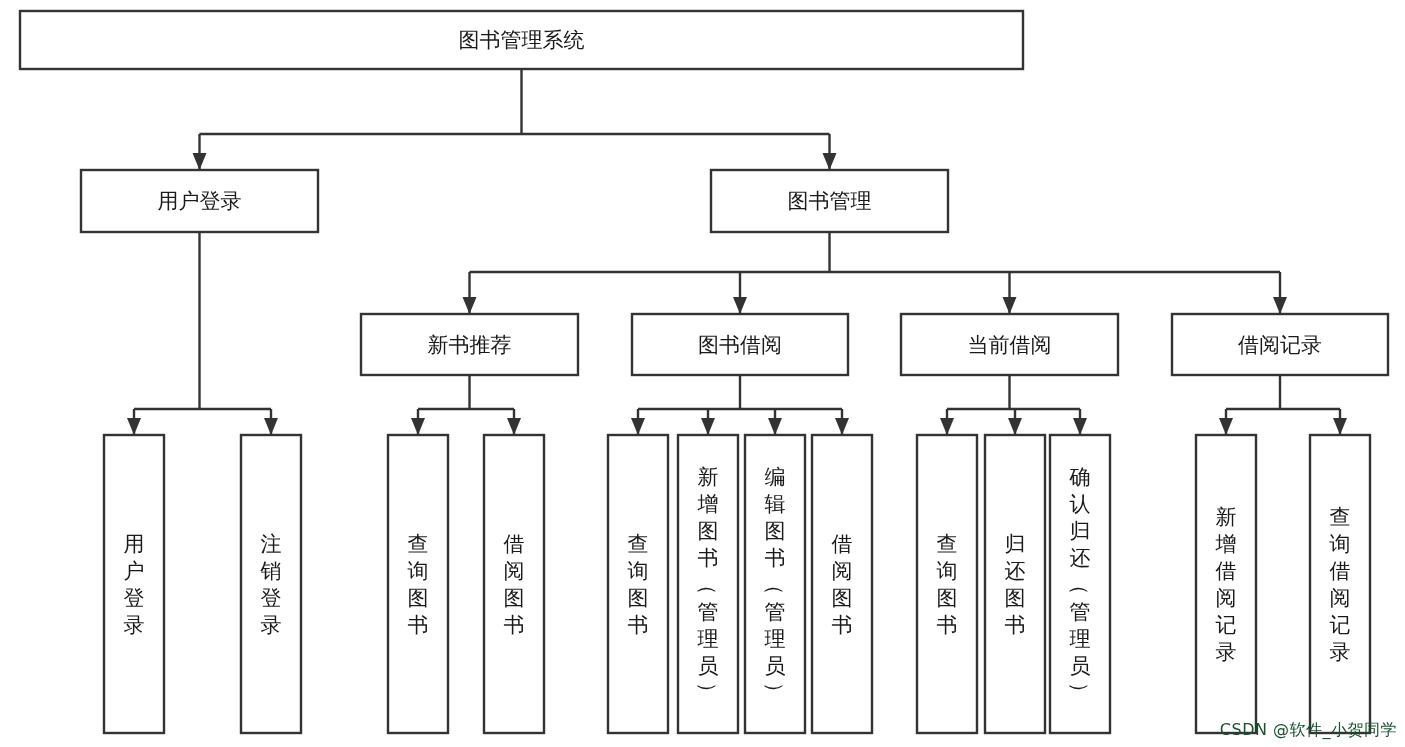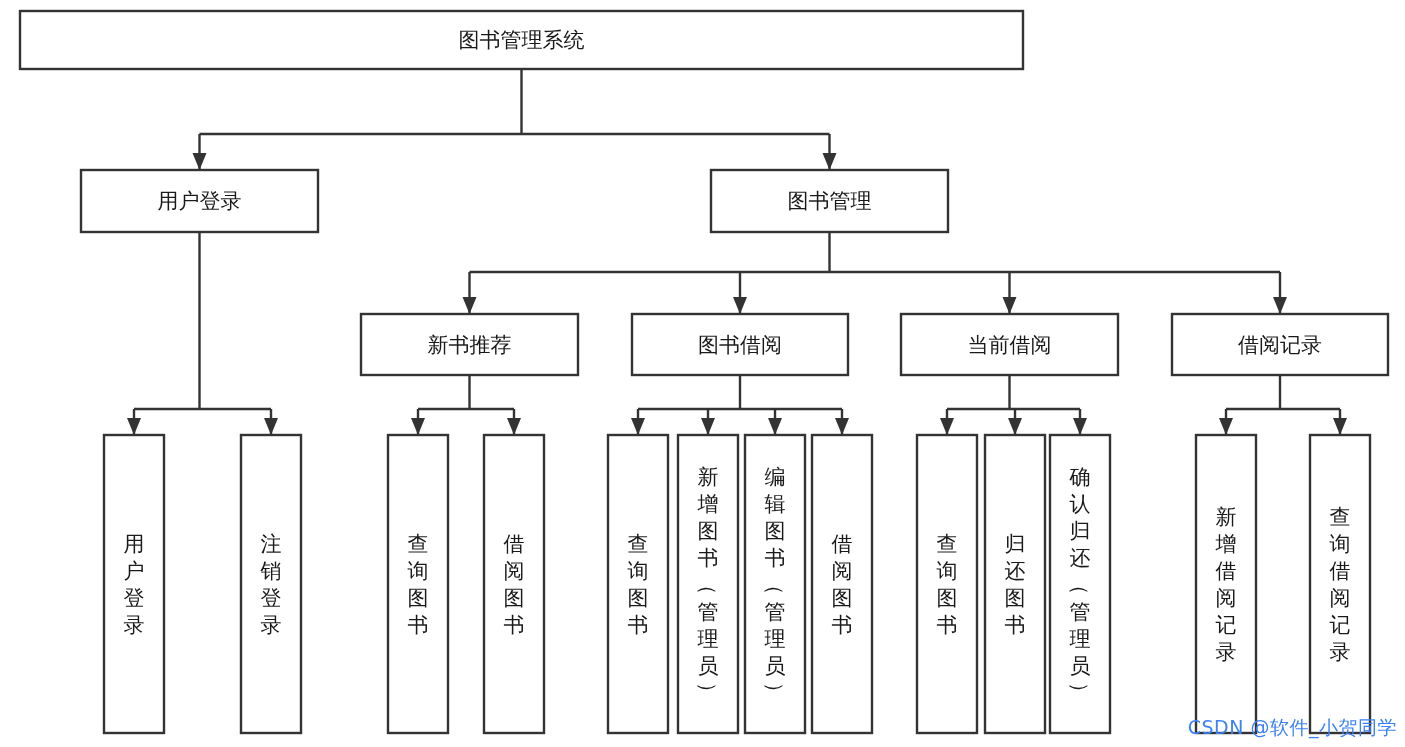--- a/index.html
+++ b/index.html
@@ -46,22 +46,22 @@
     font-family: "DejaVu Sans", "Liberation Sans", sans-serif;
     font-size: 21px;
     fill: #1a1a1a;
     text-anchor: middle;
   }
   .watermark-text {
     position: absolute;
     right: 8px;
     bottom: 6px;
     font-family: "DejaVu Sans", "Liberation Sans", sans-serif;
-    font-size: 19px;
-    color: #3b82f6;
+    font-size: 16px;
+    color: #14532d;
     letter-spacing: 0.5px;
     white-space: nowrap;
     user-select: none;
   }
 </style>
 </head>
 <body>
 
 <div id="diagram-root">
   <svg id="diagram-svg" width="1405" height="747" viewBox="0 0 1405 747" xmlns="http://www.w3.org/2000/svg">

